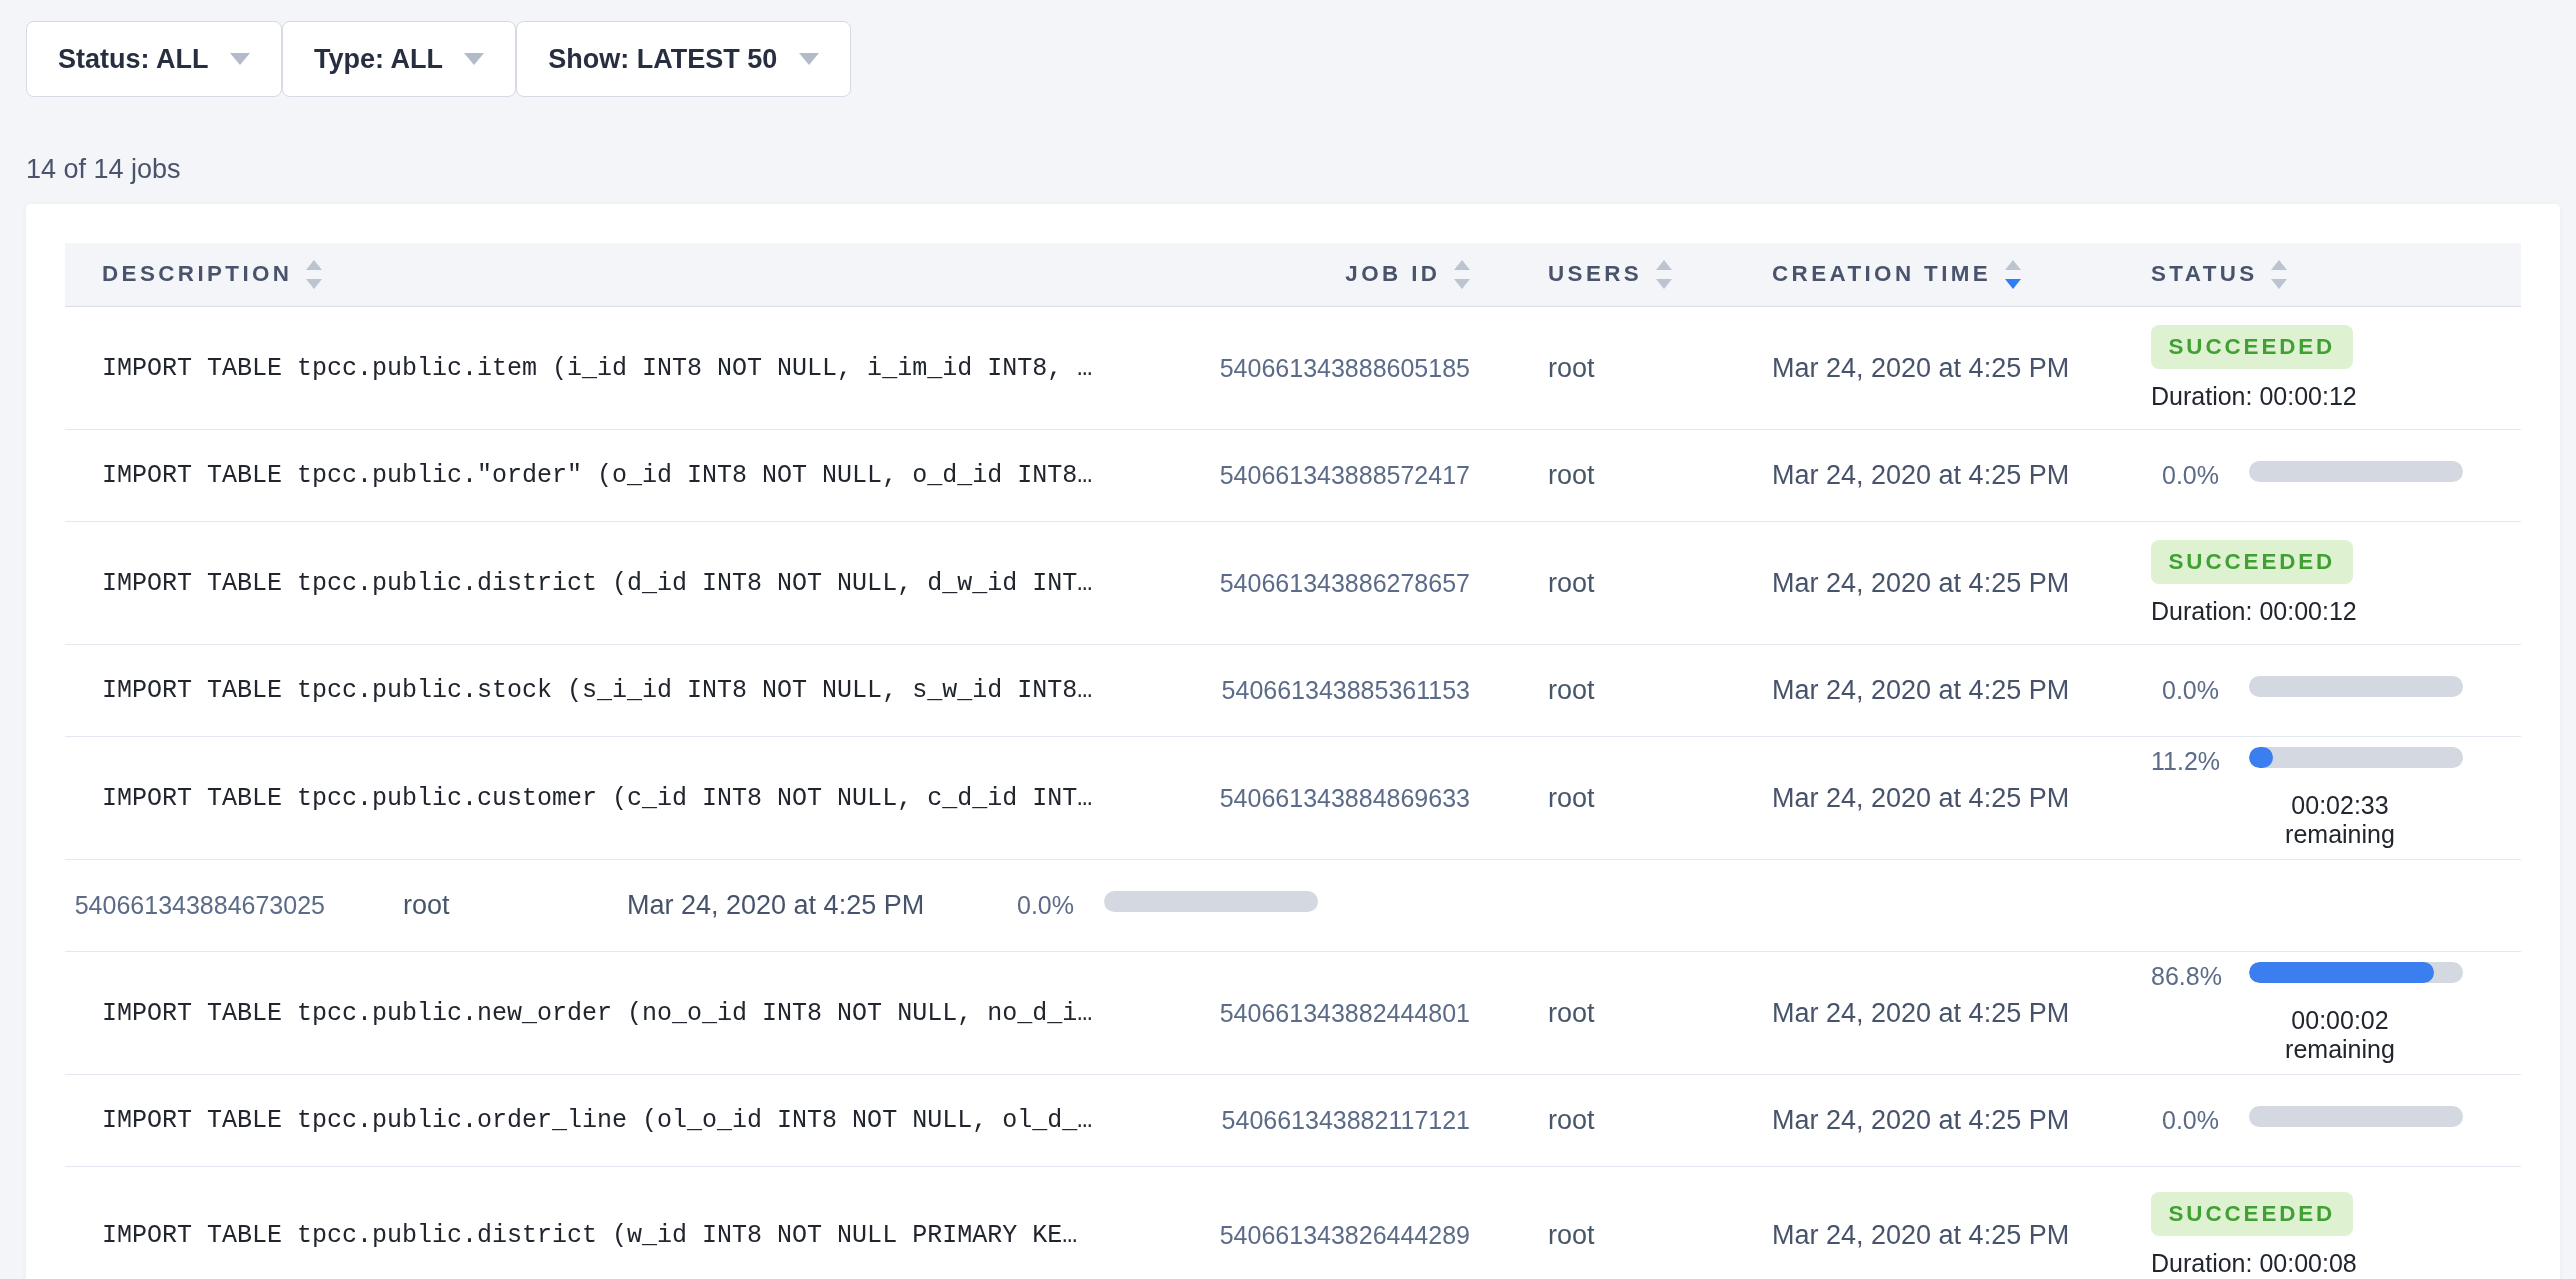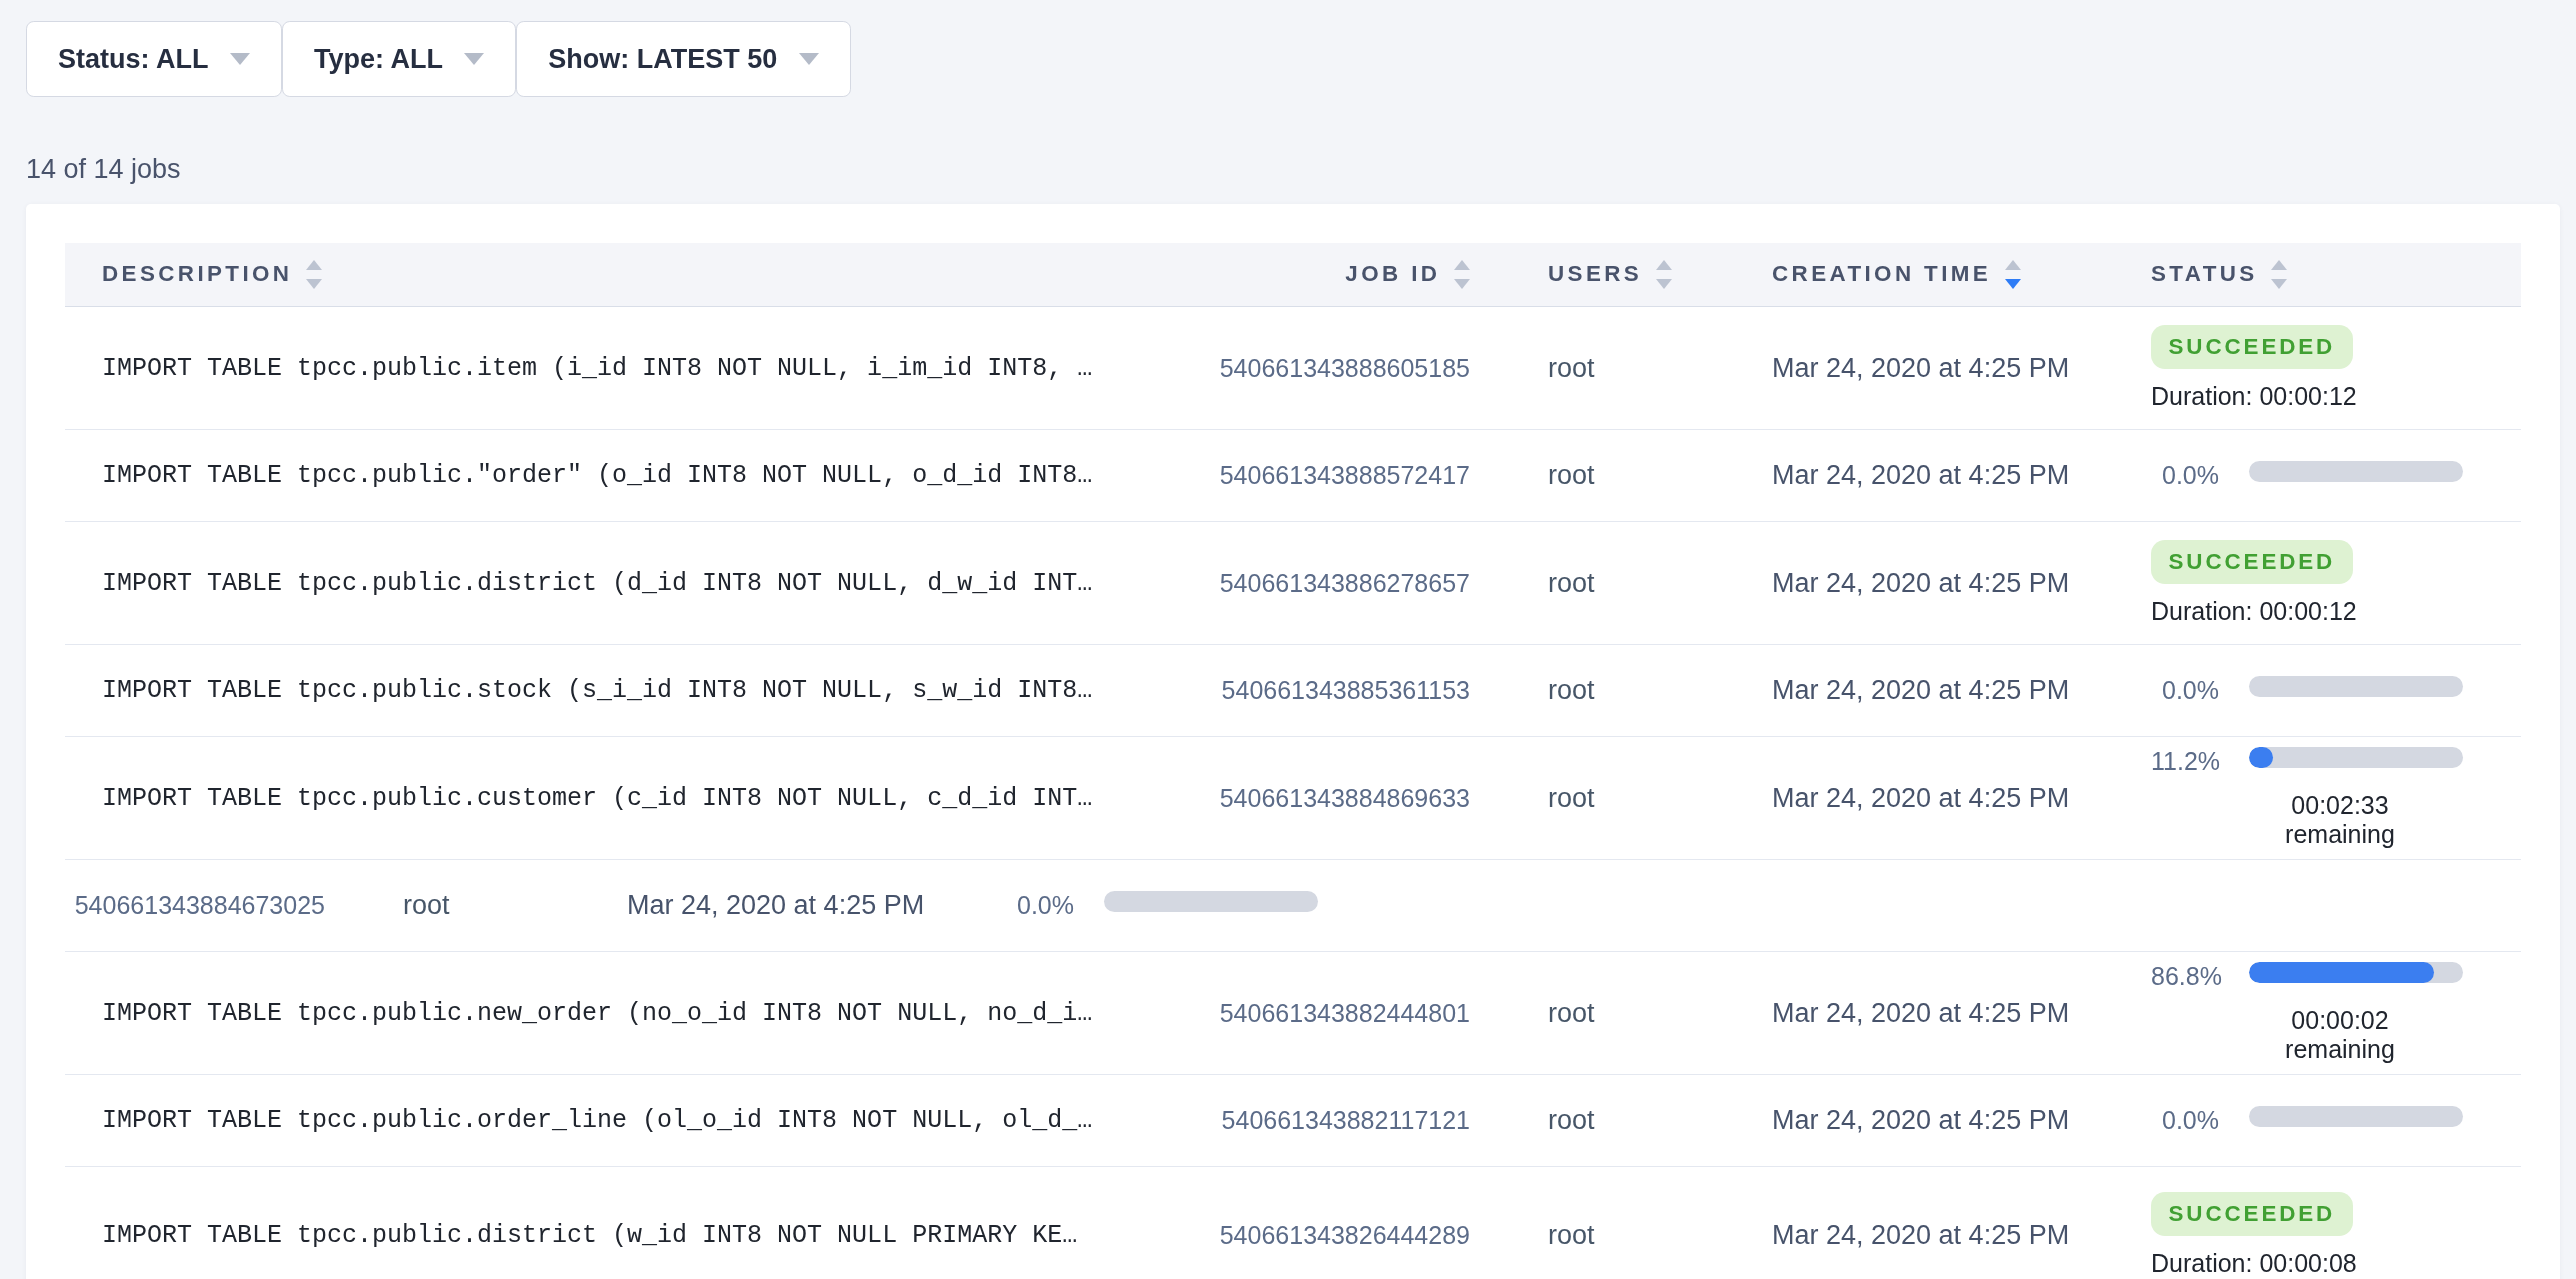--- a/index.html
+++ b/index.html
@@ -72,21 +72,21 @@
   }
   .tri-down {
     width:0; height:0;
     border-left:8.8px solid transparent; border-right:8.8px solid transparent;
     border-top:10.7px solid #bcc3d1;
   }
   .tri-down.active { border-top-color:#2e7cf6; }
 
   
   .badge {
-    display:inline-block; padding:8.8px 17.5px; border-radius:14px;
+    display:inline-block; padding:8.8px 17.5px; border-radius:8px;
     background:#def2d2; color:#41a033;
     font-size:22.4px; font-weight:bold; letter-spacing:2.9px;
   }
   .duration { margin-top:13.6px; font-size:25px; color:#20252e; }
 
   .progress-line { display:flex; align-items:flex-start;gap:16px; }
   .pct { width:68px; text-align:right; margin-right:13.6px; font-size:25px; color:#5b6b88; }
   .bar {
     width:214px; height:21.4px; border-radius:10.7px; background:#d4d8e1; overflow:hidden;
   }

